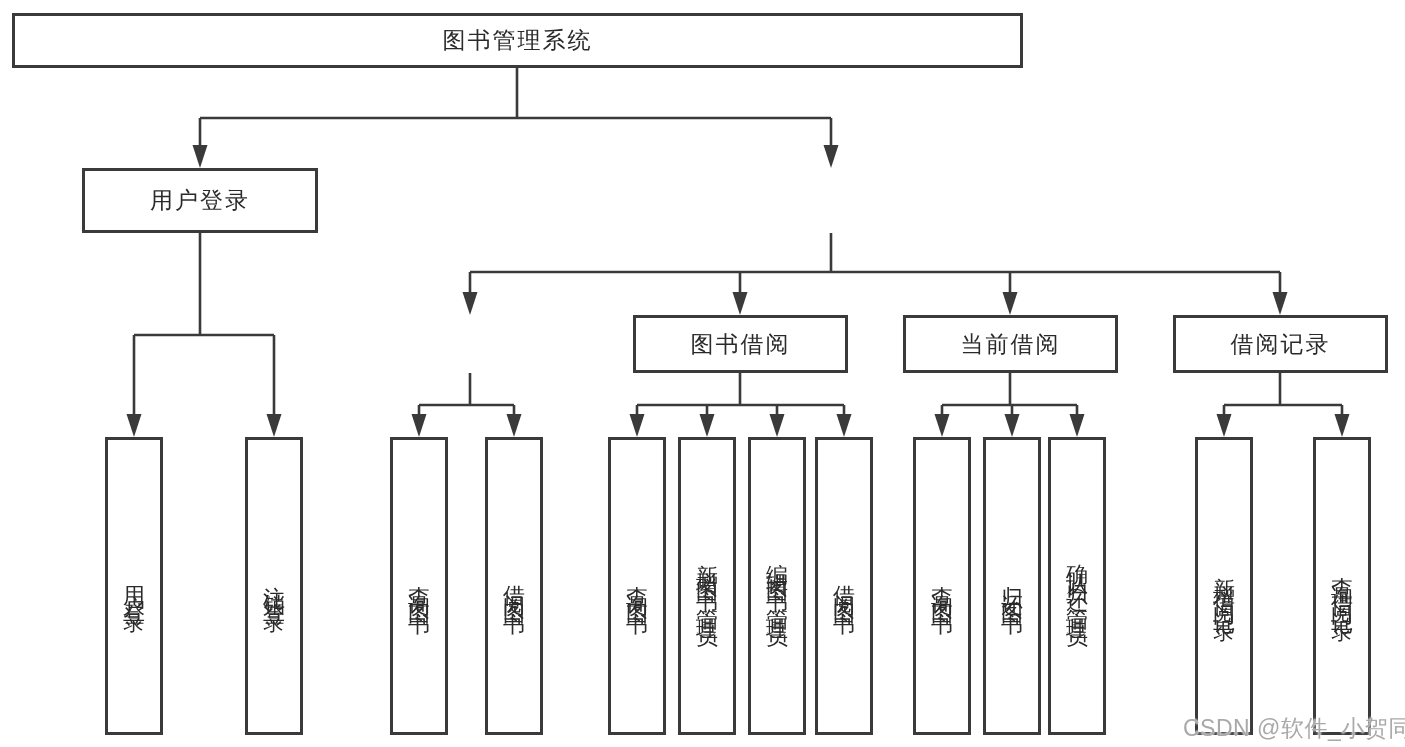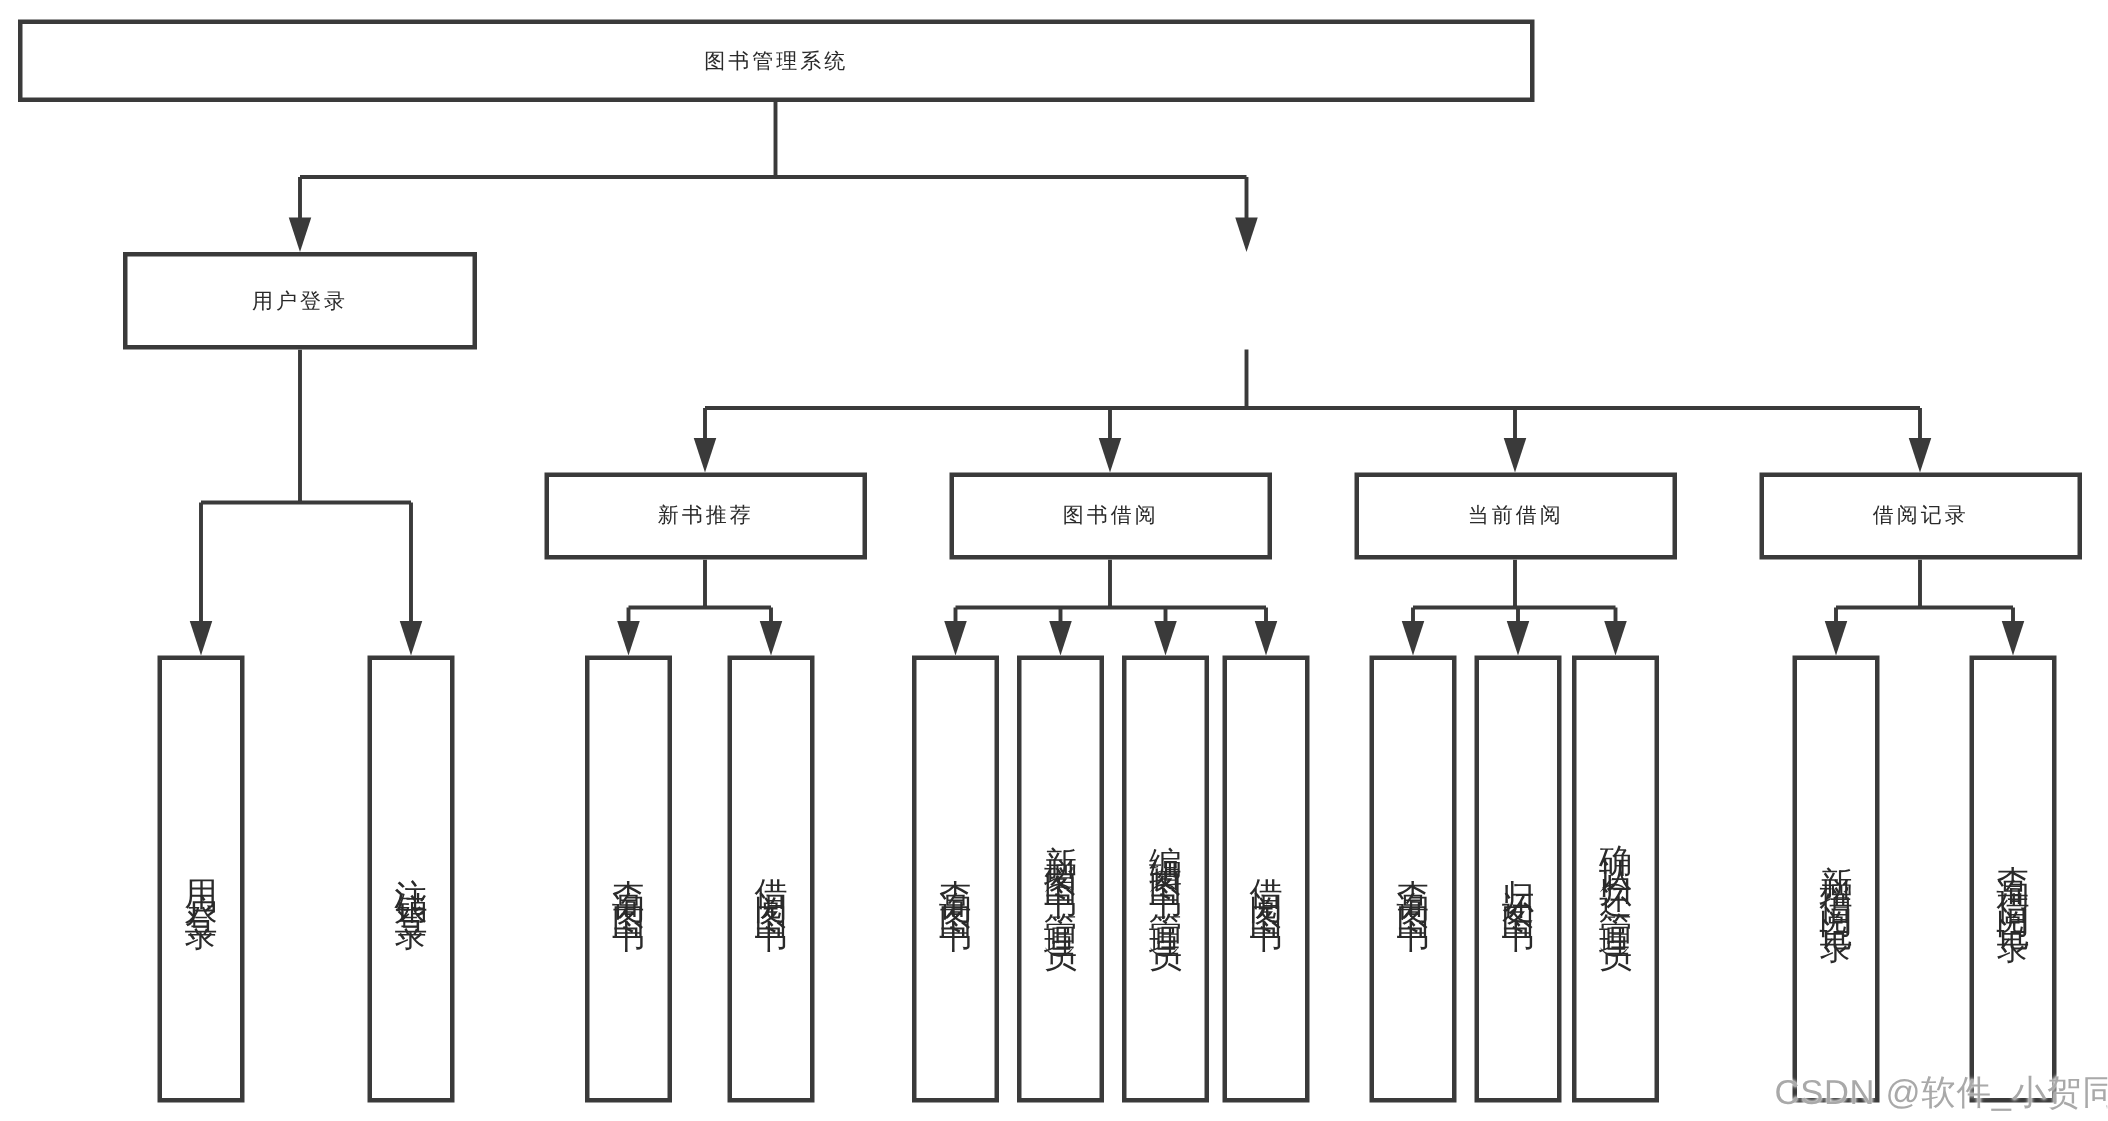--- a/index.html
+++ b/index.html
@@ -26,21 +26,21 @@
     background: #ffffff;
     border: 3px solid #3a3a3a;
     box-sizing: border-box;
     display: flex;
     align-items: center;
     justify-content: center;
     color: #2a2a2a;
     z-index: 2;
   }
   .h-node {
-    font-size: 14px;
+    font-size: 23px;
     letter-spacing: 2px;
     white-space: nowrap;
   }
   .leaf .vtext {
     writing-mode: vertical-rl;
     text-orientation: upright;
     font-size: 22px;
     letter-spacing: 9px;
     line-height: 1;
   }
@@ -101,21 +101,20 @@
       <polygon points="1069.5,414 1084.5,414 1077,437"></polygon>
       <polygon points="1216.5,414 1231.5,414 1224,437"></polygon>
       <polygon points="1334.5,414 1349.5,414 1342,437"></polygon>
     </g>
   </svg>
 
   <div class="node h-node" style="left:12px; top:13px; width:1011px; height:55px;">图书管理系统</div>
 
   <div class="node h-node" style="left:82px; top:168px; width:236px; height:65px;">用户登录</div>
 
-  <div class="node h-node" style="left:363px; top:315px; width:215px; height:58px;">新书推荐</div>
   <div class="node h-node" style="left:633px; top:315px; width:215px; height:58px;">图书借阅</div>
   <div class="node h-node" style="left:903px; top:315px; width:215px; height:58px;">当前借阅</div>
   <div class="node h-node" style="left:1173px; top:315px; width:215px; height:58px;">借阅记录</div>
 
   <div class="node leaf" style="left:105px; top:437px; width:58px; height:298px;">
     <span class="vtext">用户登录</span>
   </div>
   <div class="node leaf" style="left:245px; top:437px; width:58px; height:298px;">
     <span class="vtext">注销登录</span>
   </div>

